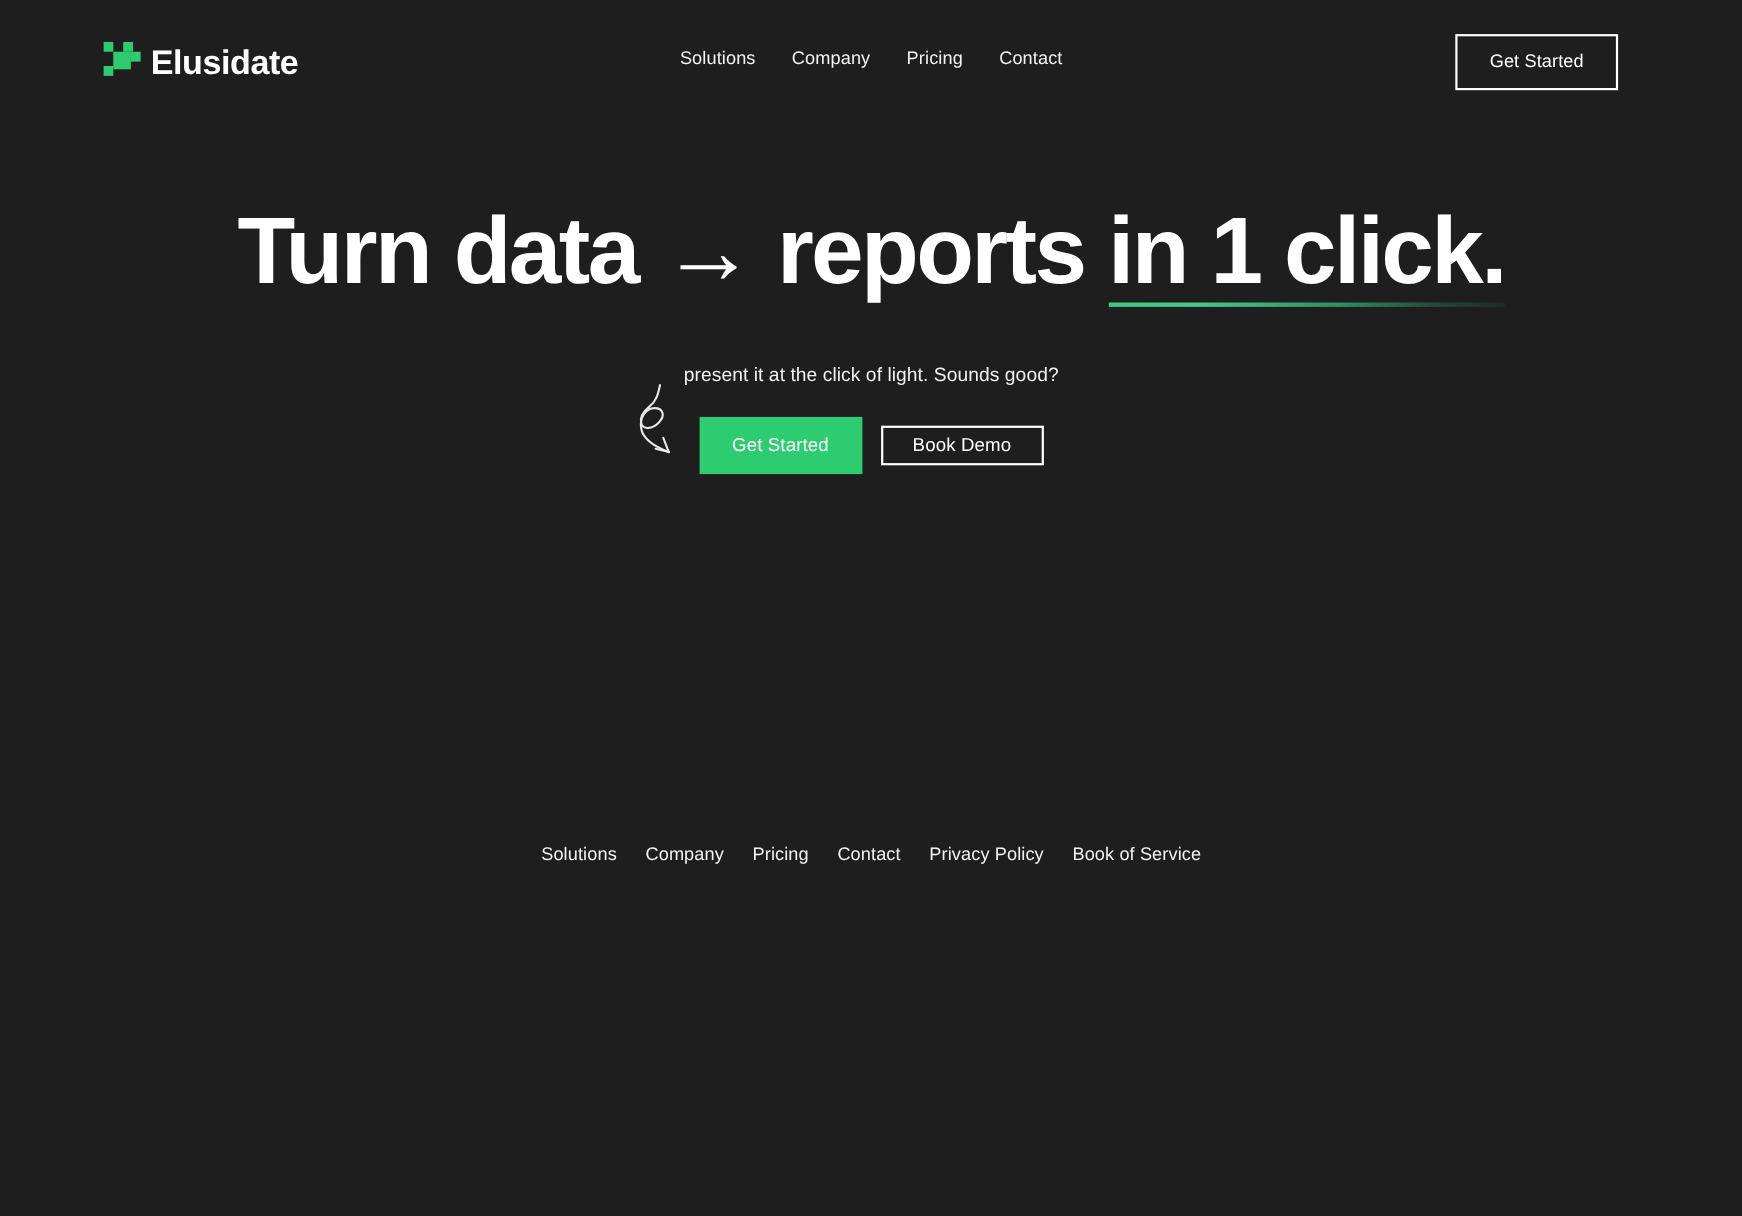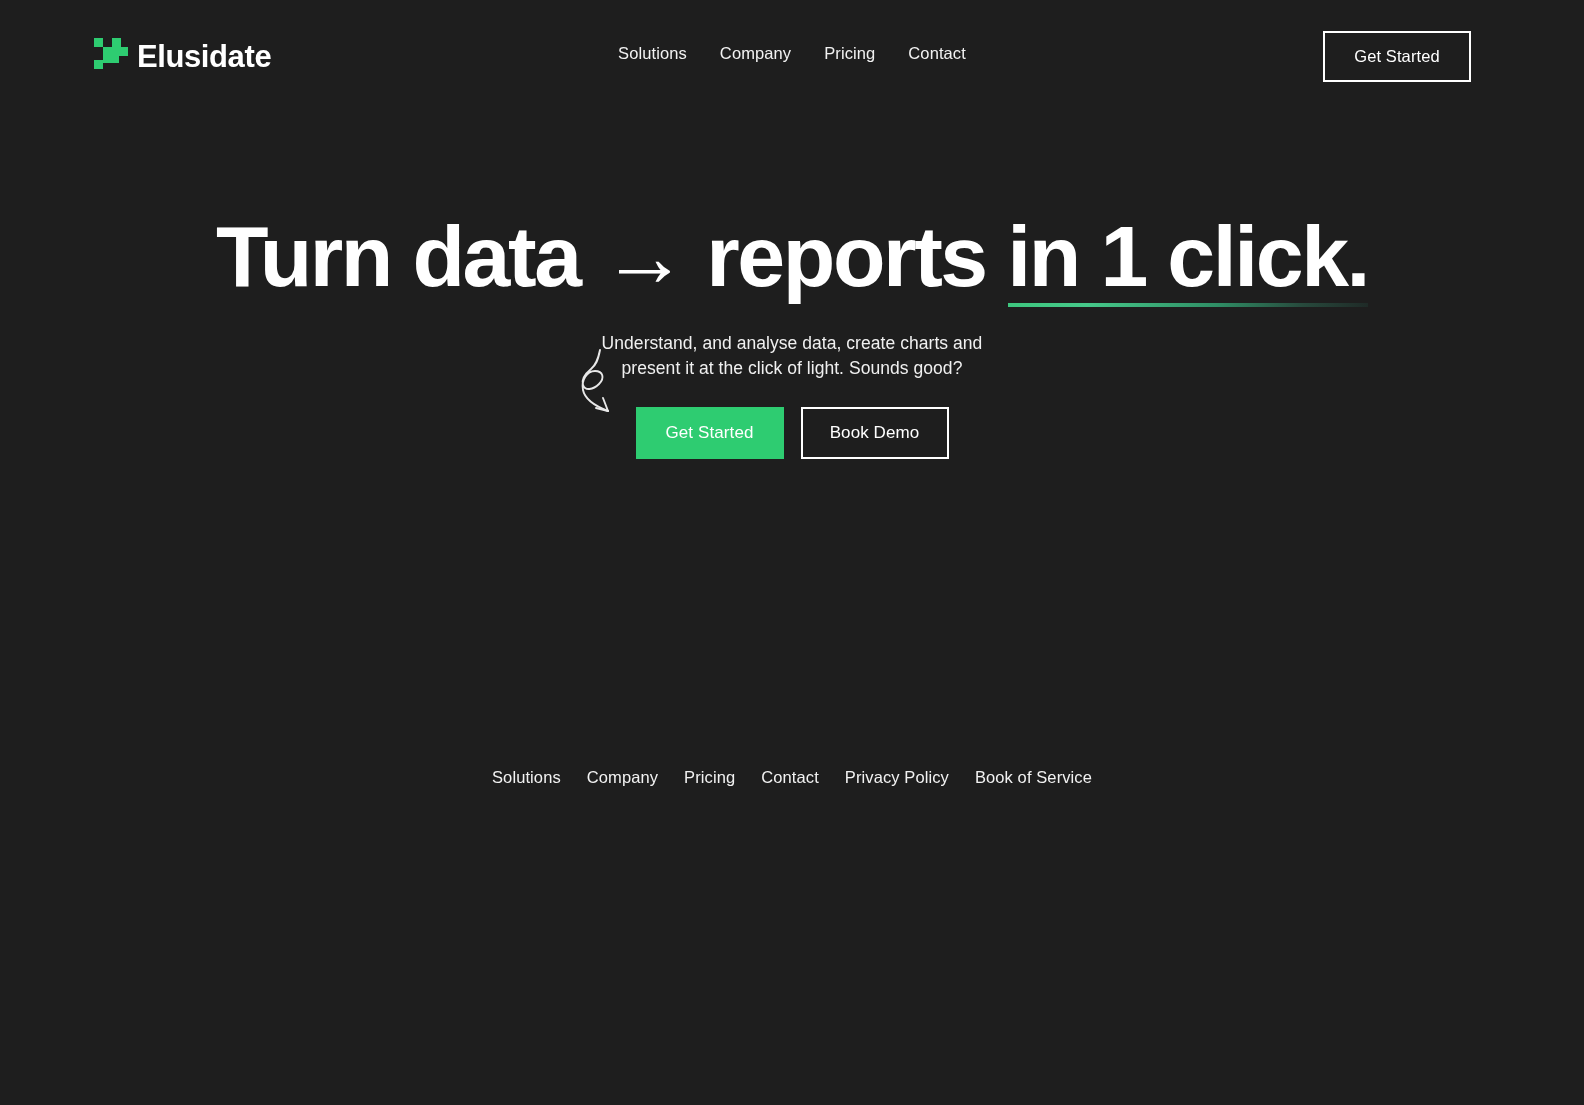--- a/index.html
+++ b/index.html
@@ -100,21 +100,20 @@
     justify-content: center;
   }
 
   
   .hero {
     position: absolute;
     top: 183px;
     left: 0;
     width: 1584px;
     text-align: center;
-    margin-top: 28px;
   }
 
   .hero-title {
     font-size: 86px;
     font-weight: 700;
     line-height: 1.05;
     letter-spacing: -2.4px;
     color: #ffffff;
     white-space: nowrap;
   }
@@ -168,21 +167,21 @@
   .btn-primary {
     width: 148px;
     height: 52px;
     background: #2ecc71;
     border: none;
     color: #ffffff;
   }
 
   .btn-secondary {
     width: 148px;
-    height: 52px;
+    height: 36px;
     background: transparent;
     border: 2px solid #ffffff;
     color: #ffffff;
   }
 
   .doodle-arrow {
     position: absolute;
     left: 575px;
     top: 348px;
     width: 62px;
@@ -240,21 +239,21 @@
     </nav>
 
     <button class="header-cta">Get Started</button>
   </header>
 
   <section class="hero">
 
     <h1 class="hero-title"><span>Turn data </span><span>→</span><span> reports </span><span class="hl-underline">in 1 click.</span></h1>
 
     <p class="hero-sub">
-      <span>Understand, and analyse data, create charts and</span><br>
+      <br>
       <span>present it at the click of light. Sounds good?</span>
     </p>
 
     <div class="hero-actions">
       <button class="btn btn-primary">Get Started</button>
       <button class="btn btn-secondary">Book Demo</button>
     </div>
   </section>
 
   <svg class="doodle-arrow" viewBox="0 0 62 72">

